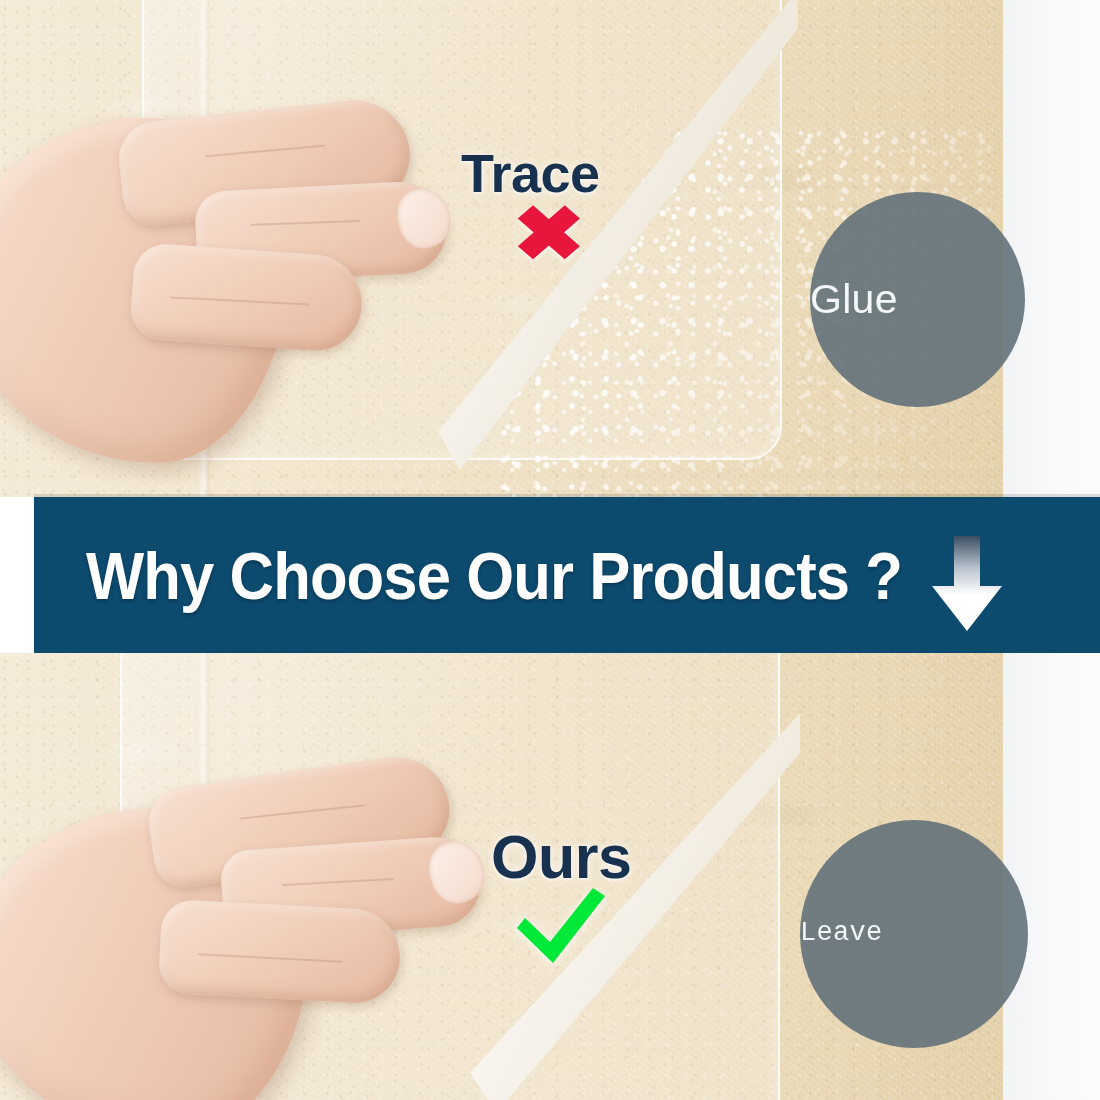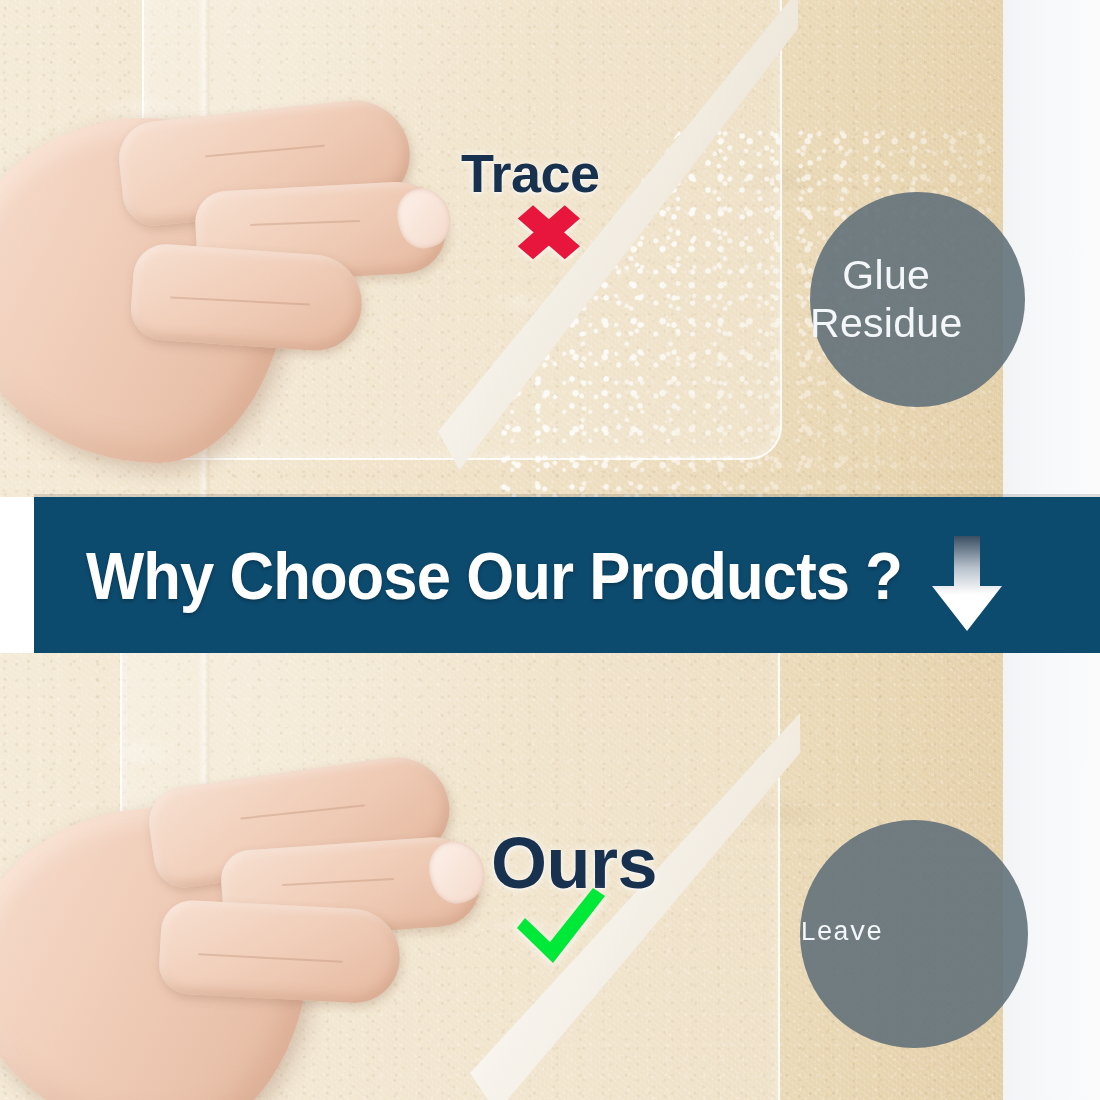--- a/index.html
+++ b/index.html
@@ -122,21 +122,21 @@
     background:rgba(196,150,124,.42);
   }
 
   
   .label {
     position:absolute; z-index:9;
     font-weight:bold; color:#18314f; letter-spacing:-.5px;
     text-shadow:0 1px 3px rgba(255,255,255,.85), 0 0 10px rgba(255,255,255,.7);
   }
   .label-others { left:461px; top:142px; font-size:54px; }
-  .label-ours   { left:491px; top:822px; font-size:72px; }
+  .label-ours   { left:491px; top:822px; font-size:61px; }
 
   .mark { position:absolute; z-index:9; font-weight:bold; line-height:1; }
   .mark-x {
     left:517px; top:196px; font-size:76px; color:#e8163c;
     text-shadow:0 2px 5px rgba(255,255,255,.8);
     transform:scaleX(1.15);
   }
   .check-svg { position:absolute; z-index:9; left:509px; top:884px; width:100px; height:82px;
                filter:drop-shadow(0 2px 5px rgba(255,255,255,.85)); }
 
@@ -206,21 +206,20 @@
 
     <div class="white-strip"></div>
   </div>
 
   <div class="label label-others">Trace</div>
   <div class="mark mark-x">✖</div>
 
   <div class="badge badge-glue">
     <div>
       <span>Glue</span>
-      <span>Residue</span>
     </div>
   </div>
 
   <div class="banner">
     <div class="banner-title">Why Choose Our Products ?</div>
   </div>
   <svg class="banner-arrow" viewBox="0 0 78 96">
     <defs>
       <linearGradient id="arrGrad" x1="0" y1="0" x2="0" y2="1">
         <stop offset="0%" stop-color="#3a4e63"></stop>

